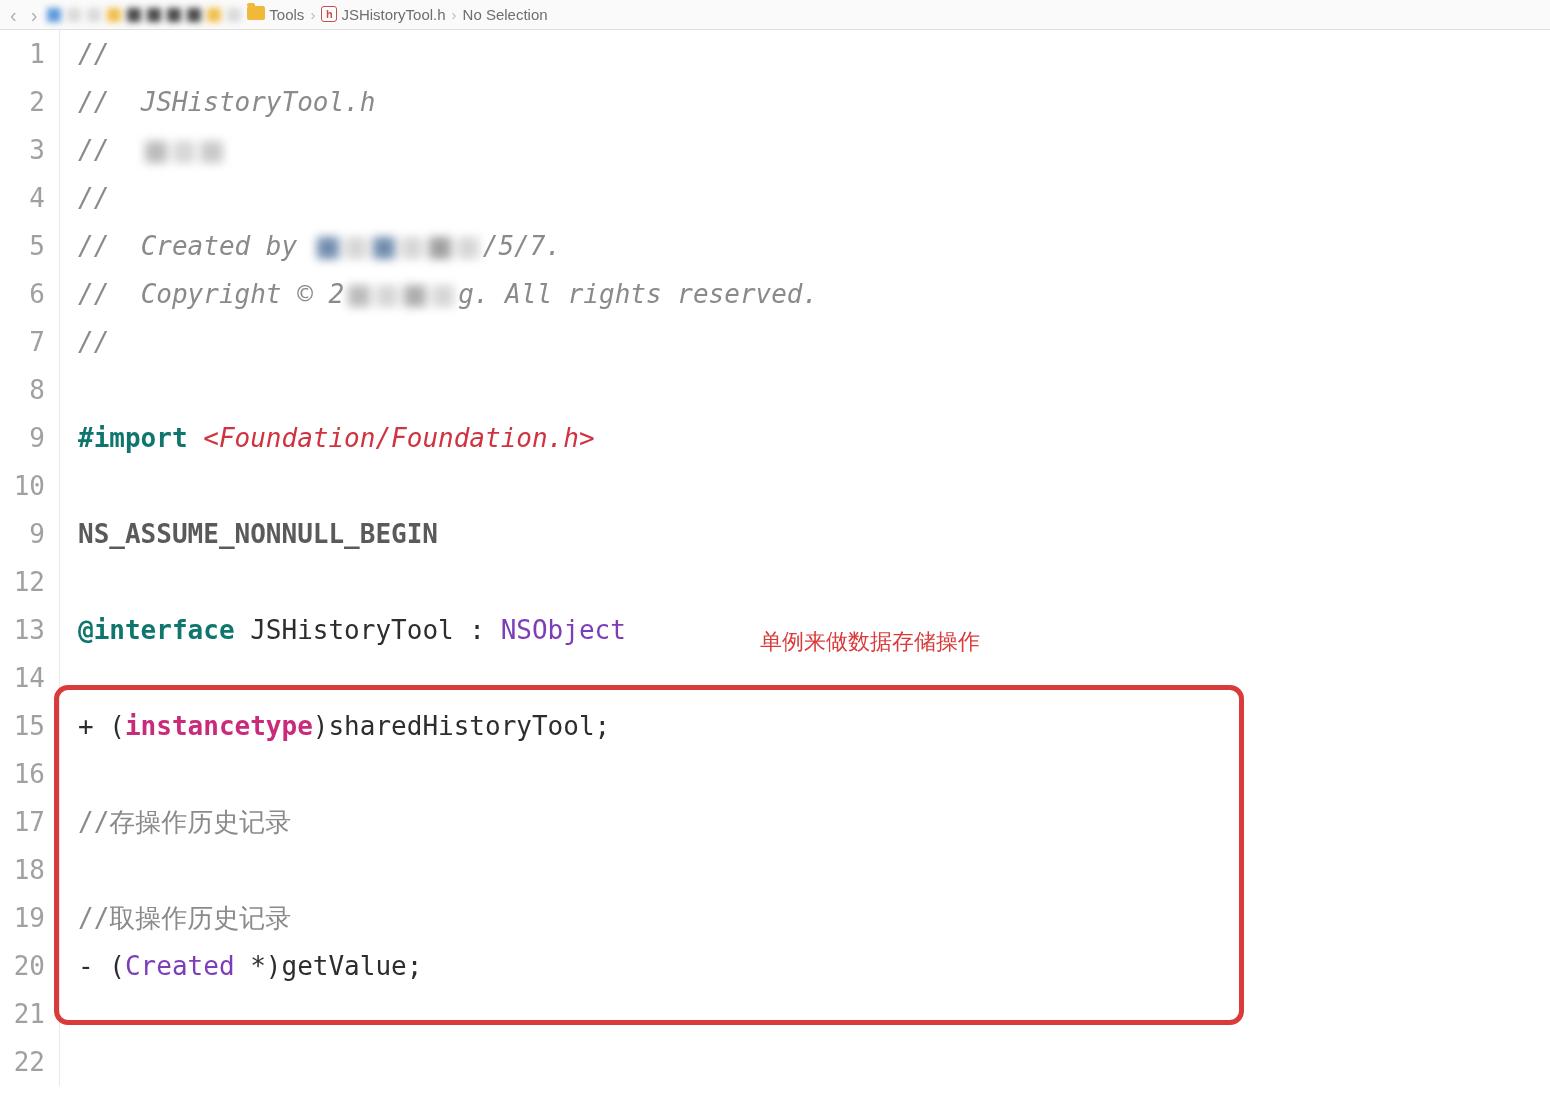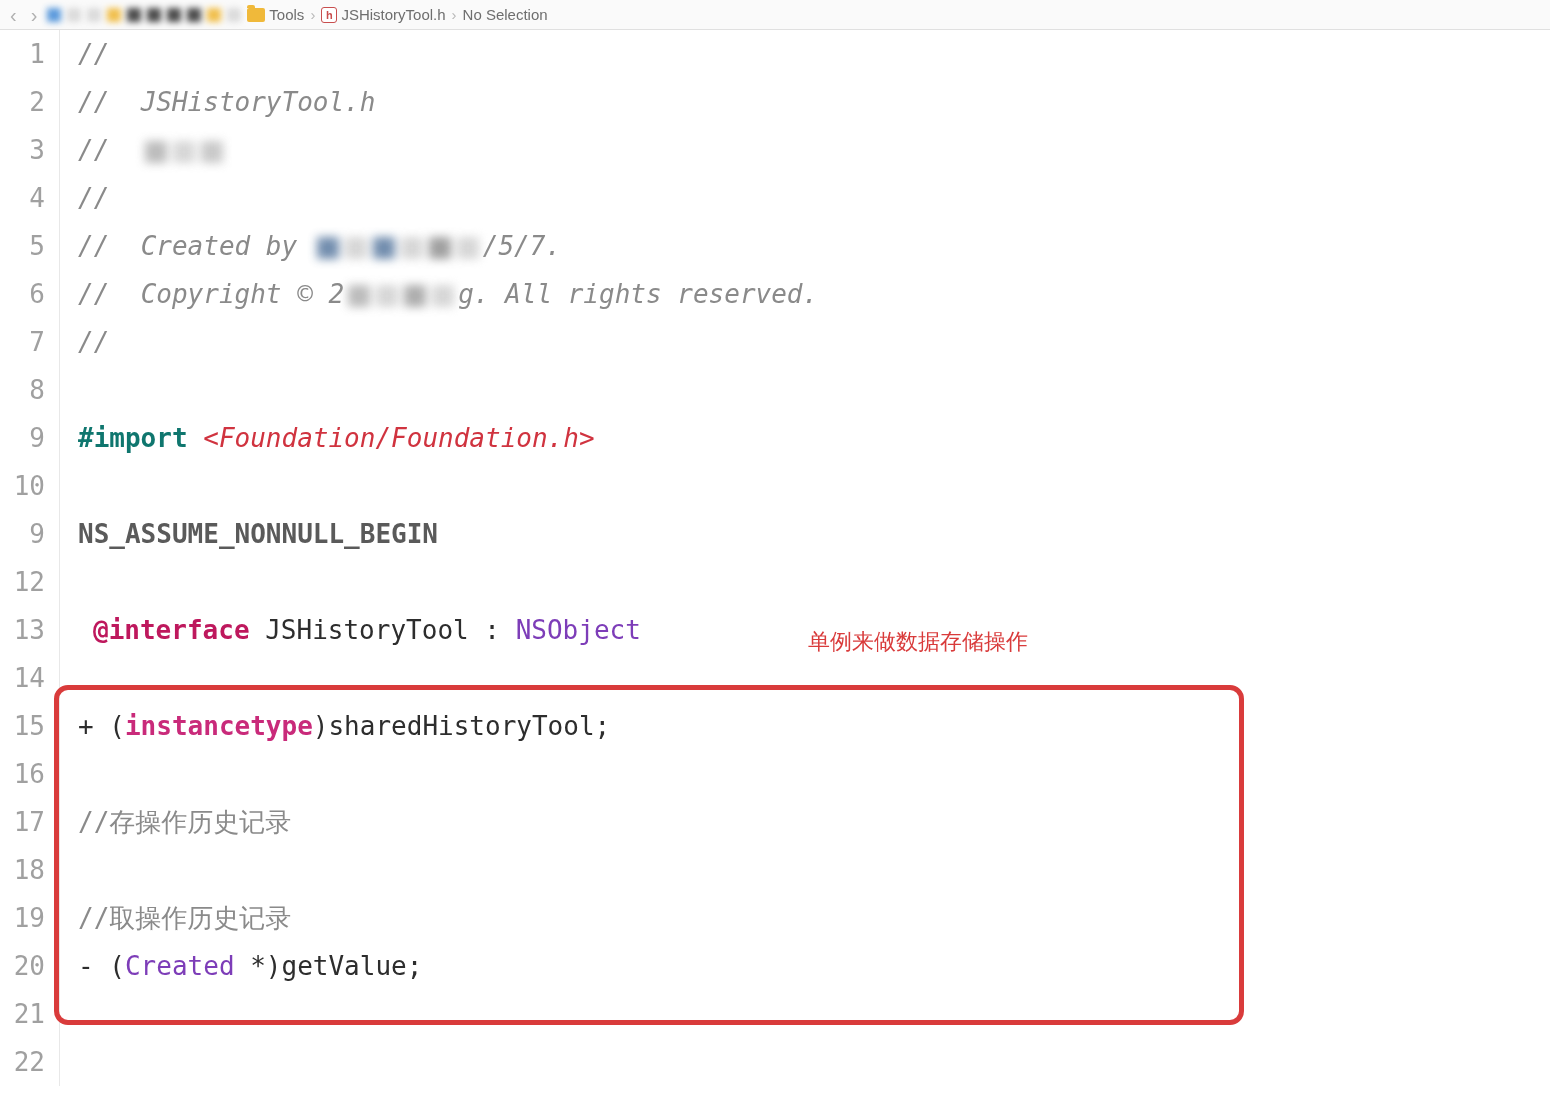--- a/index.html
+++ b/index.html
@@ -24,21 +24,20 @@
     .nav-arrow {
       color: #b0b0b0;
       font-size: 20px;
       padding: 0 4px;
       cursor: pointer;
       line-height: 1;
     }
     .bc-sep { color: #b8b8b8; }
     .bc-pixel-group {
       display: flex;
-      align-items: center;
       gap: 4px;
     }
     .bc-icon-folder {
       width: 18px;
       height: 14px;
       background: #f0b93a;
       border-radius: 2px;
       display: inline-block;
       position: relative;
     }
@@ -113,21 +112,21 @@
     .annotation-text {
       position: absolute;
       color: #d93b3b;
       font-family: -apple-system, BlinkMacSystemFont, sans-serif;
       font-size: 22px;
     }
     .c-comment { color: #8a8a8a; font-style: italic; }
     .c-kw-red { color: #0f766e; font-weight: bold; }
     .c-import-str { color: #d0333f; font-style: italic; }
     .c-macro { color: #5a5a5a; font-weight: bold; }
-    .c-at { color: #be185d; font-weight: bold; margin-left: 15px; }
+    .c-at { color: #0f766e; font-weight: bold; }
     .c-ident { color: #2d2d2d; }
     .c-class { color: #7d3db8; }
     .c-type { color: #c92a7a; font-weight: bold; }
     .c-plain { color: #2d2d2d; }
     .inline-blur {
       display: inline-flex;
       vertical-align: middle;
       gap: 6px;
       filter: blur(5px);
       opacity: 0.85;
@@ -242,16 +241,16 @@
     <div class="code-line"></div>
 
     <div class="code-line"><span class="c-comment" style="font-style:normal">//取操作历史记录</span></div>
 
     <div class="code-line"><span class="c-plain">- (</span><span class="c-class">Created</span><span class="c-plain"> *)getValue;</span></div>
 
     <div class="code-line"></div>
 
     <div class="annotation-box" style="left:-6px; top:655px; width:1190px; height:340px;"></div>
 
-    <div class="annotation-text" style="left:748px; top:588px;">单例来做数据存储操作</div>
+    <div class="annotation-text" style="left:700px; top:588px;">单例来做数据存储操作</div>
 
   </div>
 </div>
 
 </body></html>

